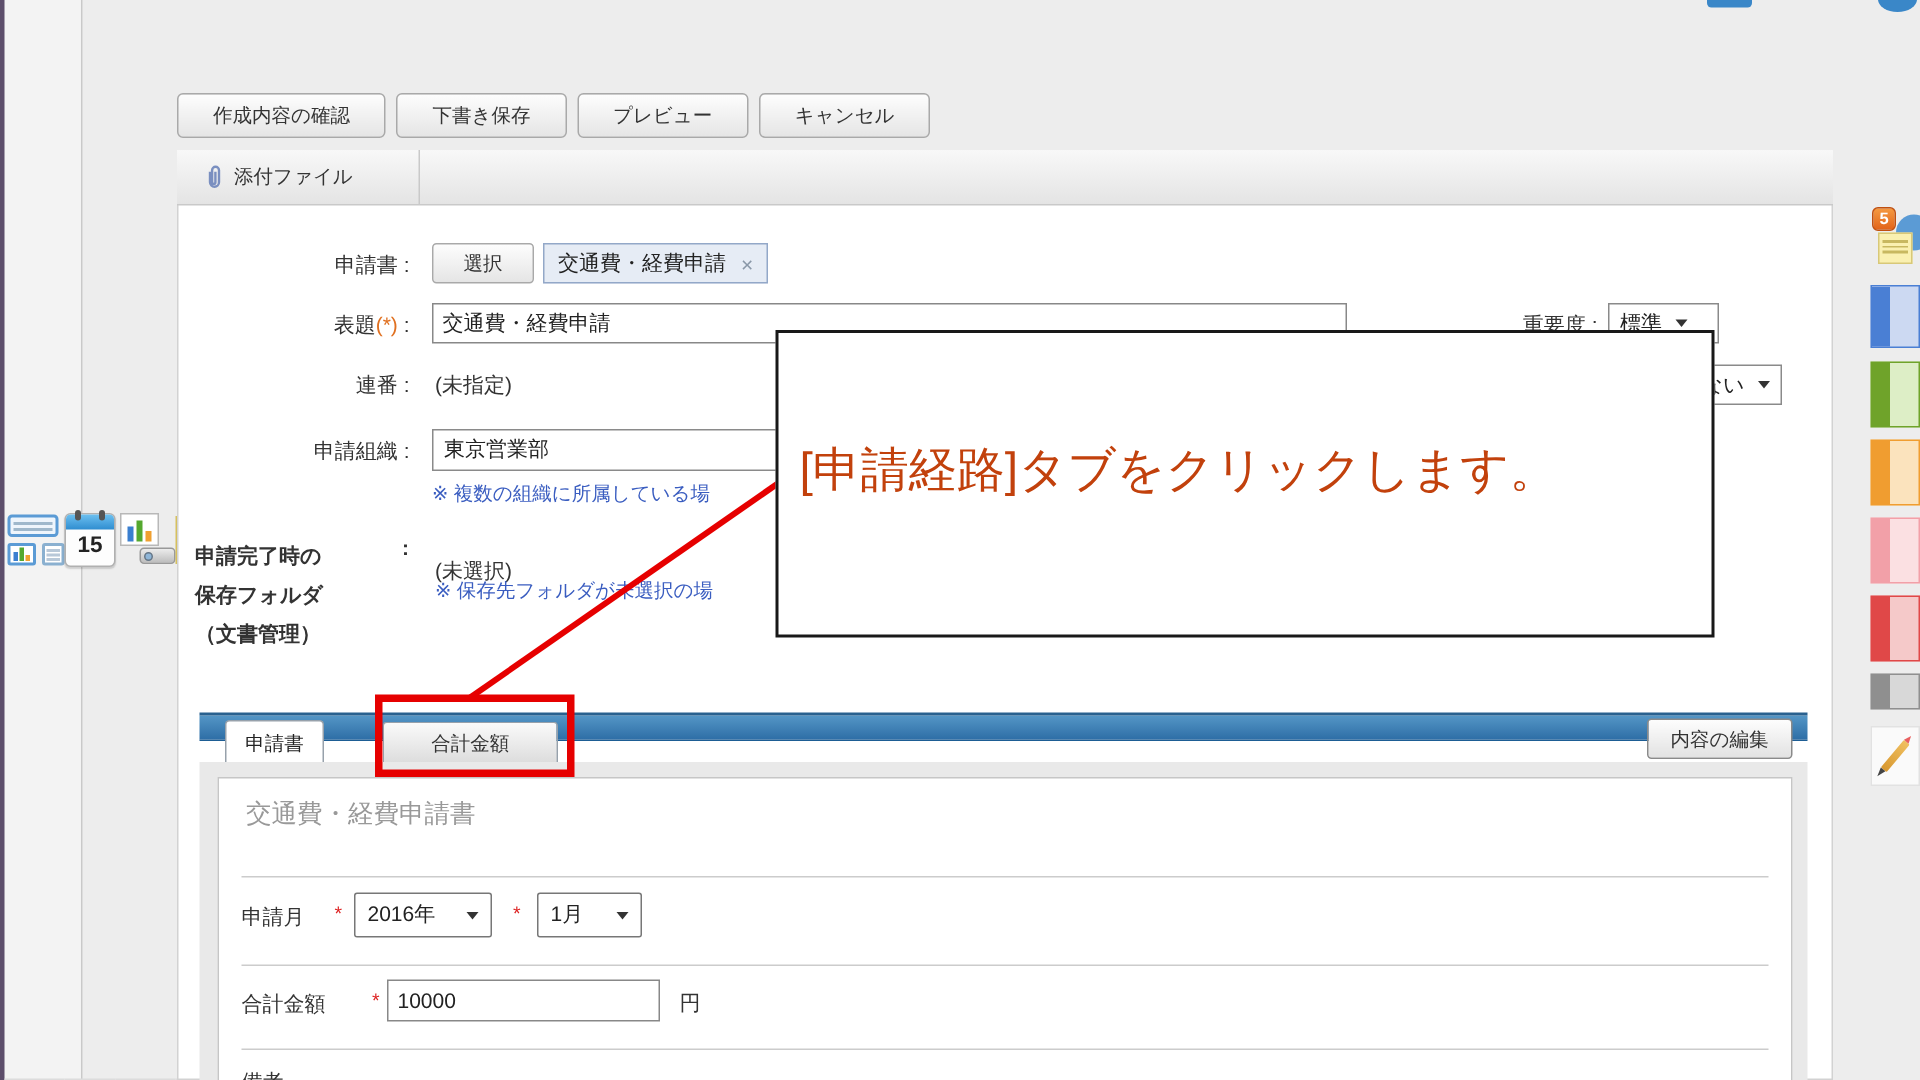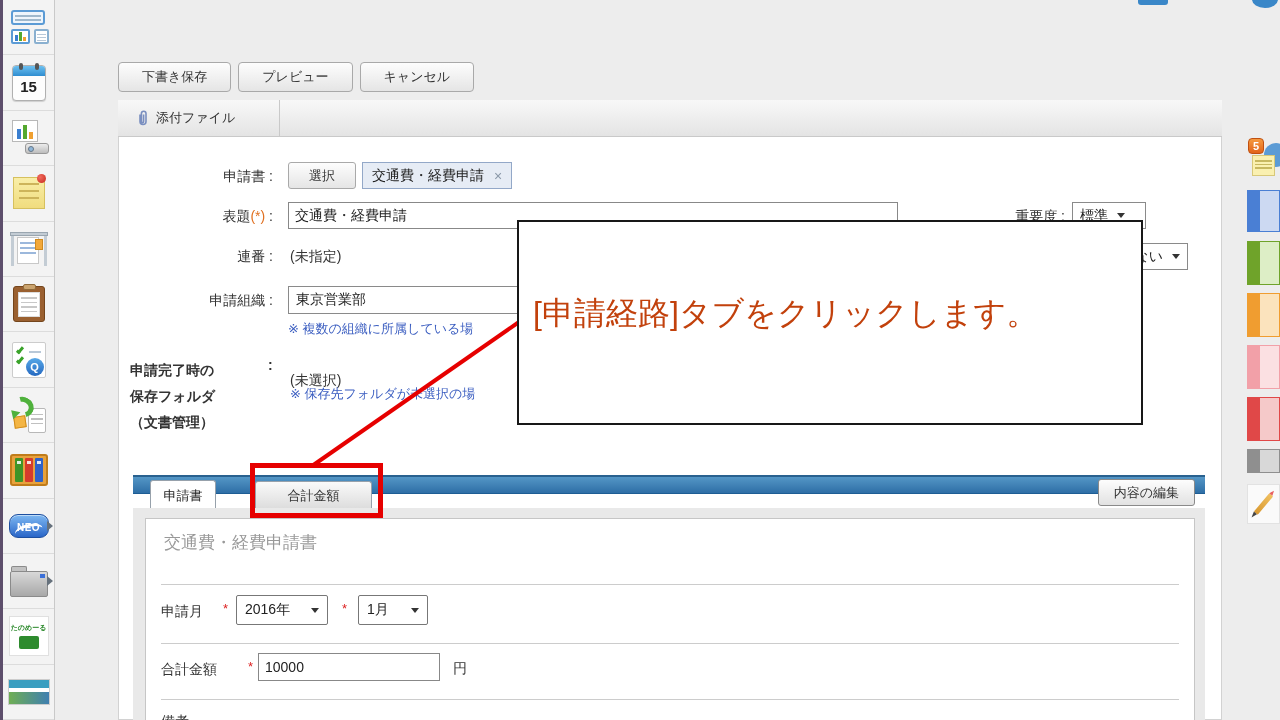--- a/index.html
+++ b/index.html
@@ -2,21 +2,21 @@
 <html><head>
 <meta charset="utf-8">
 <style>
   * { margin:0; padding:0; box-sizing:border-box; }
   html,body { width:1280px; height:720px; }
   body { font-family:"Liberation Sans","DejaVu Sans",sans-serif; }
   #page { position:relative; width:1280px; height:720px; background:#ededed; overflow:hidden; }
 
   
   #sidebar { position:absolute; left:0; top:0; width:55px; height:720px; background:#f3f3f3;
-             border-left:3px solid #5d4e6b; border-right:1px solid #c9c9c9; display:flex; flex-direction:column; }
+             border-left:3px solid #5d4e6b; border-right:1px solid #c9c9c9; display:flex; flex-direction:row; }
   .sb-cell { flex:1; display:flex; align-items:center; justify-content:center; border-bottom:1px solid #dcdcdc; position:relative; }
   .cell-arrow { position:absolute; right:1px; top:50%; margin-top:-5px; width:0; height:0;
                 border-top:5px solid transparent; border-bottom:5px solid transparent; border-left:6px solid #66717c; }
 
   .ic-portal{width:40px;height:34px;position:relative}
   .ic-portal .w1{position:absolute;left:2px;top:0;width:34px;height:15px;background:#eef5fc;border:2px solid #5b9bd5;border-radius:3px;padding:1px 2px}
   .ic-portal .w1 i{display:block;height:2px;background:#9fb8cc;margin-top:2px}
   .ic-portal .w2{position:absolute;left:2px;bottom:0;width:19px;height:15px;background:#fff;border:2px solid #5b9bd5;border-radius:2px;display:flex;align-items:flex-end;justify-content:center;gap:1px;padding:1px}
   .ic-portal .w2 i{display:block;width:3px}
   .ic-portal .w2 .b{height:6px;background:#3a7fd0}.ic-portal .w2 .g{height:9px;background:#54a82f}.ic-portal .w2 .o{height:4px;background:#f0a030}
@@ -305,20 +305,21 @@
           <div class="b2"></div>
         </div>
     </div>
   </div>
 
   <div id="frag1"></div>
   <div id="frag2"></div>
 
 
   <div id="toolbar">
+    <div class="btn">作成内容の確認</div>
     <div class="btn">下書き保存</div>
     <div class="btn">プレビュー</div>
     <div class="btn">キャンセル</div>
   </div>
 
   <div id="mainpanel"></div>
 
   <div id="attachbar">
     <div id="attachcell">
       <svg width="14" height="17" viewBox="0 0 14 17">

